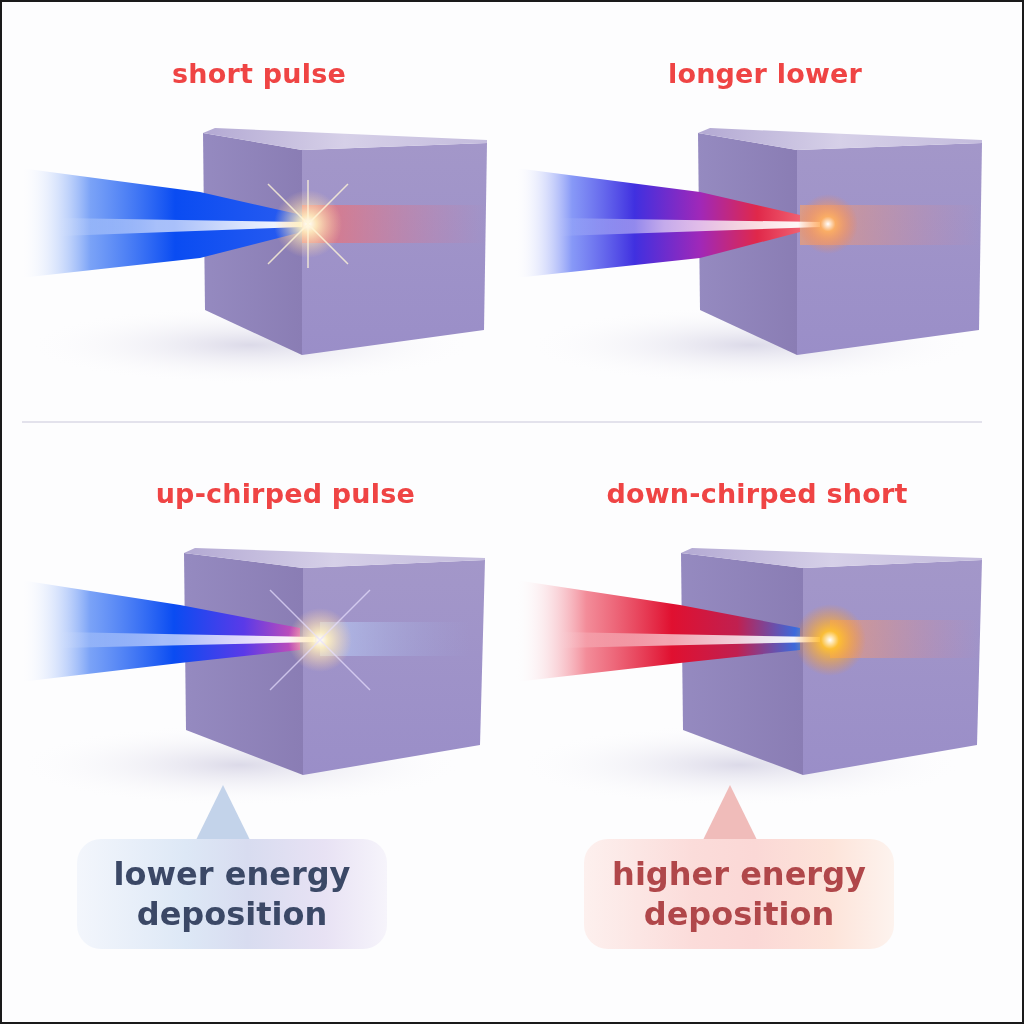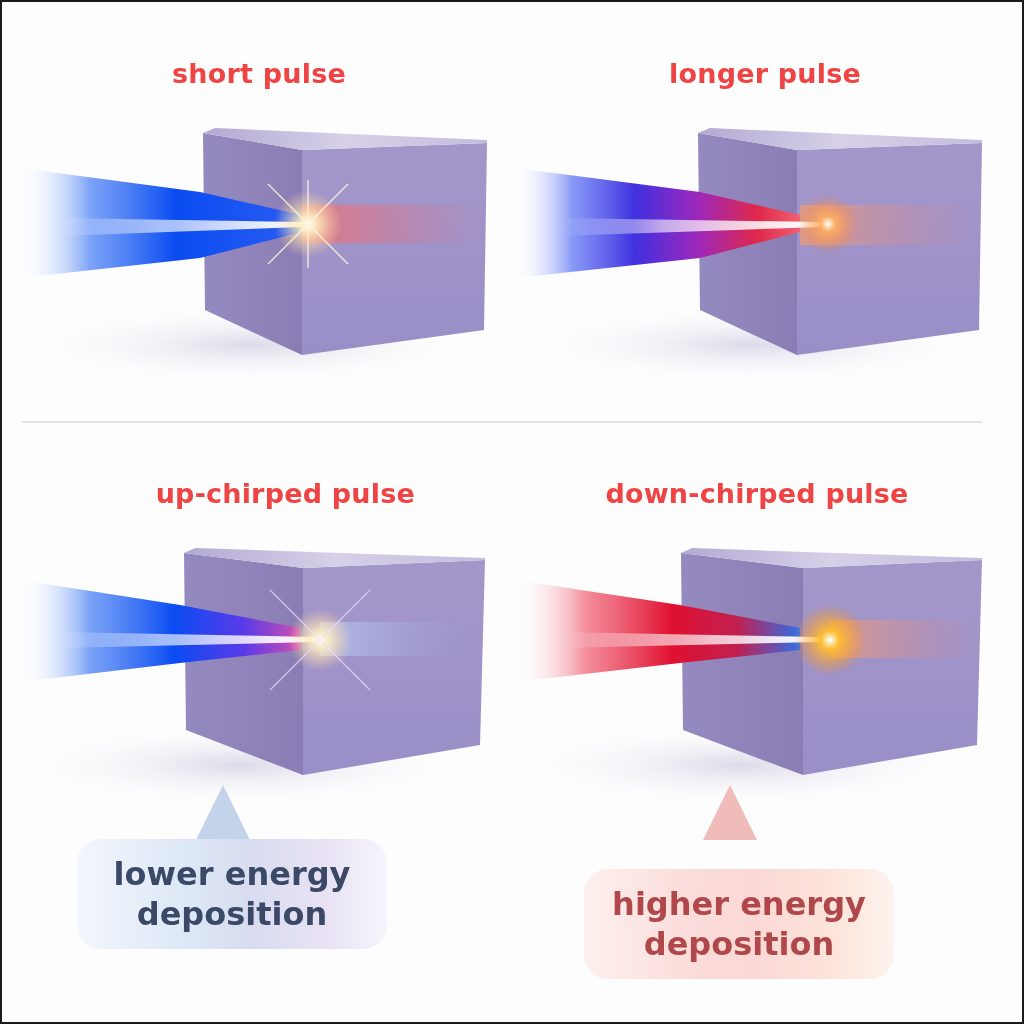--- a/index.html
+++ b/index.html
@@ -54,23 +54,23 @@
   }
   .pointer.low { border-bottom: 55px solid #c3d3ea; }
   .pointer.high { border-bottom: 55px solid #f0bcba; }
 </style>
 </head>
 <body>
 
 <div class="frame"></div>
 
 <div class="panel-title" style="left:59px; top:58px;">short pulse</div>
-<div class="panel-title" style="left:565px; top:58px;">longer pulse</div>
+<div class="panel-title" style="left:565px; top:58px;">longer lower</div>
 <div class="panel-title" style="left:15px; top:478px;text-align:right;">up-chirped pulse</div>
-<div class="panel-title" style="left:557px; top:478px;">down-chirped pulse</div>
+<div class="panel-title" style="left:557px; top:478px;">down-chirped short</div>
 
 <div class="divider"></div>
 
 <svg width="0" height="0" style="position:absolute">
   <defs>
     <linearGradient id="cubeFront" x1="0" y1="0" x2="0" y2="1">
       <stop offset="0" stop-color="#a397c9"></stop>
       <stop offset="1" stop-color="#9a8ec8"></stop>
     </linearGradient>
     <linearGradient id="cubeSide" x1="0" y1="0" x2="1" y2="0">
@@ -211,16 +211,16 @@
   <circle cx="830" cy="640" r="36" fill="url(#glowGold)"></circle>
 </svg>
 
 <div class="pointer low" style="left:196px; top:785px;"></div>
 <div class="callout low" style="left:77px; top:839px;">
   <span>lower energy</span>
   <span>deposition</span>
 </div>
 
 <div class="pointer high" style="left:703px; top:785px;"></div>
-<div class="callout high" style="left:584px; top:839px;margin-top:30px;">
+<div class="callout high" style="left:584px; top:839px;">
   <span>higher energy</span>
   <span>deposition</span>
 </div>
 
 </body></html>

